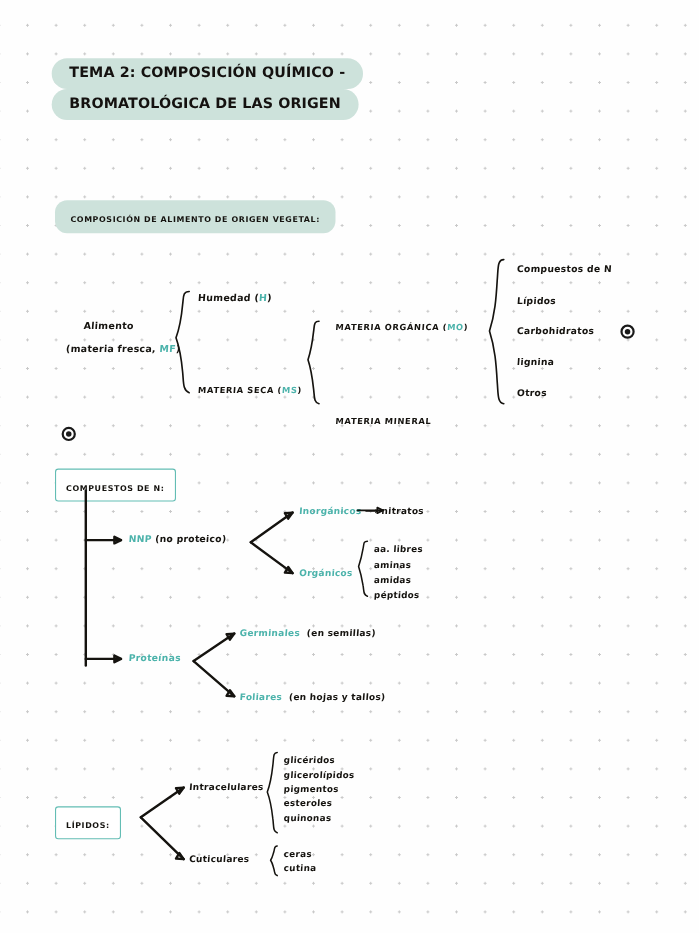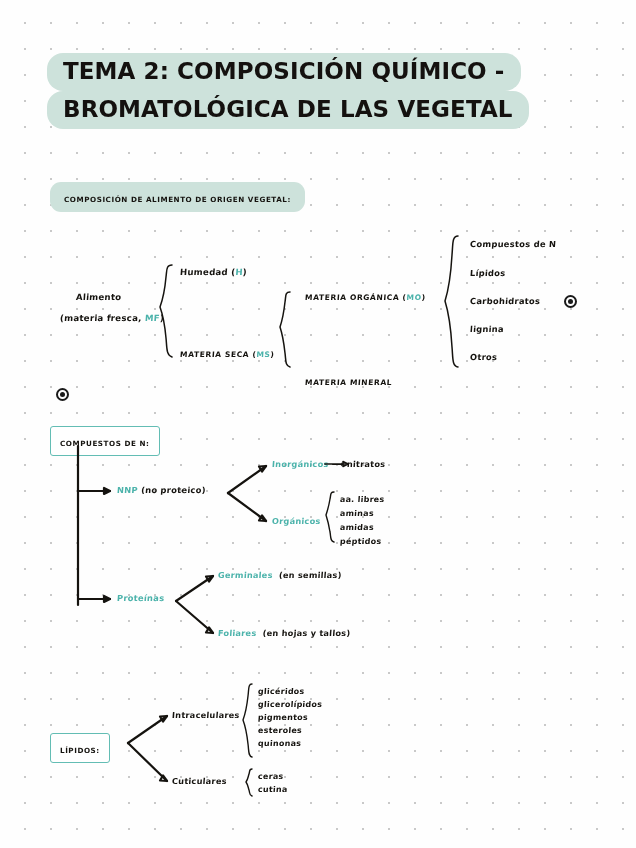--- a/index.html
+++ b/index.html
@@ -20,21 +20,21 @@
   }
 
   
   .title-wrap{position:absolute;left:47px;top:53px;width:420px;}
   .title-line{
     display:inline-block;
     background:#cde2db;
     color:#14110f;
     font-family:"DejaVu Sans", sans-serif;
     font-weight:bold;
-    font-size:23px;
+    font-size:13px;
     letter-spacing:0.1px;
     line-height:1.0;
     padding:7px 16px 8px 16px;
     border-radius:16px;
     white-space:nowrap;
   }
 
   
   .hw{
     font-family:"DejaVu Sans", sans-serif;
@@ -86,21 +86,21 @@
   svg.ink{position:absolute;left:0;top:0;width:636px;height:848px;overflow:visible;}
   svg.ink path, svg.ink line{fill:none;stroke:#15130f;stroke-linecap:round;stroke-linejoin:round;}
 </style>
 </head>
 <body>
 
 <div id="page"></div>
 
 <div class="title-wrap">
   <div class="title-line">TEMA 2: COMPOSICIÓN QUÍMICO -</div><br>
-  <div class="title-line">BROMATOLÓGICA DE LAS VEGETAL</div>
+  <div class="title-line">BROMATOLÓGICA DE LAS ORIGEN</div>
 </div>
 
 <div class="chip" style="left:50px;top:182px;">
   <span class="hw cap">COMPOSICIÓN DE ALIMENTO DE ORIGEN VEGETAL:</span>
 </div>
 
 <div class="hw" style="left:76px;top:292px;font-size:8.6px;">Alimento</div>
 <div class="hw" style="left:60px;top:313px;font-size:8.6px;"><span class="blk">(materia fresca,</span> <span class="teal">MF</span><span class="blk">)</span></div>
 
 <div class="hw" style="left:180px;top:267px;font-size:8.6px;"><span class="blk">Humedad (</span><span class="teal">H</span><span class="blk">)</span></div>

